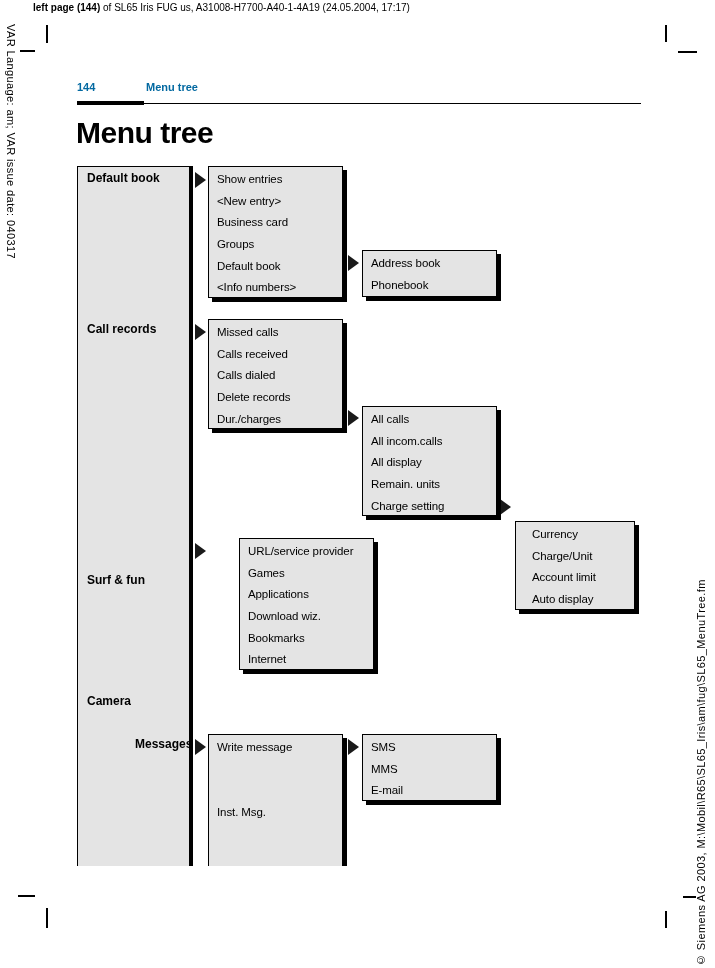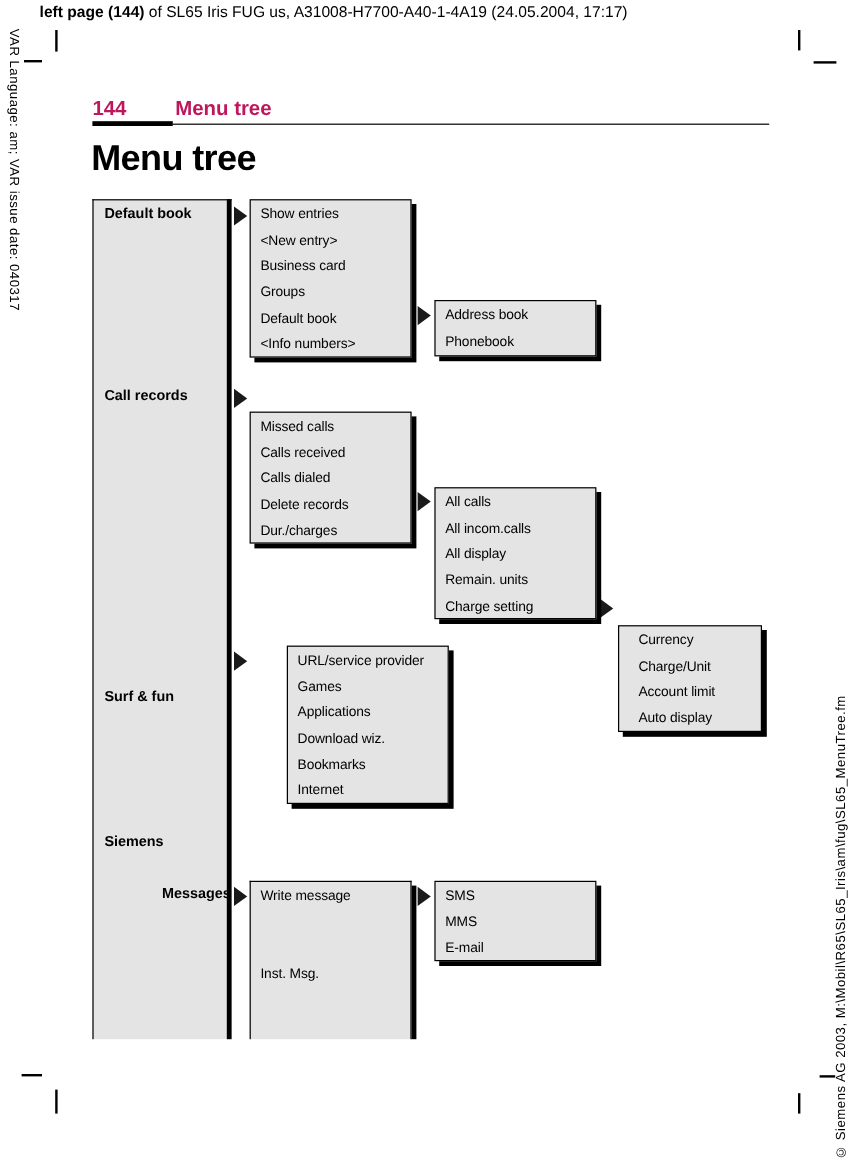--- a/index.html
+++ b/index.html
@@ -7,35 +7,35 @@
     --line-color:#000000;
     --text-color:#111111;
   }
   *{margin:0;padding:0;box-sizing:border-box;}
   html,body{background:#ffffff;}
   .page{
     position:relative;width:715px;height:968px;background:#ffffff;overflow:hidden;
     font-family:"Liberation Sans",sans-serif;color:var(--text-color);
   }
   
-  .doc-header{position:absolute;left:33px;top:2px;font-size:13px;white-space:nowrap;color:#000;}
+  .doc-header{position:absolute;left:33px;top:2px;font-size:10px;white-space:nowrap;color:#000;}
   .doc-header .b{font-weight:bold;}
   
   .crop{position:absolute;background:#000;}
   .crop.v{width:1.5px;}
   .crop.h{height:1.5px;}
   
   .side-note{
     position:absolute;font-size:11px;color:#000;letter-spacing:.4px;white-space:nowrap;
     writing-mode:vertical-rl;
   }
   .side-note.left{left:5px;top:24px;}
   .side-note.right{left:695px;top:504px;height:462px;transform:rotate(180deg);}
   
-  .running-header{position:absolute;left:77px;top:81px;font-size:17px;font-weight:bold;color:#be185d;}
+  .running-header{position:absolute;left:77px;top:81px;font-size:11px;font-weight:bold;color:#0369a1;}
   .running-header .section{position:absolute;left:69px;top:0;white-space:nowrap;}
   .header-rule-thick{position:absolute;left:77px;top:101px;width:67px;height:4px;background:#000;}
   .header-rule-thin{position:absolute;left:144px;top:103px;width:497px;height:1.2px;background:#000;}
   
   .page-title{
     position:absolute;left:76px;top:116px;font-size:30px;font-weight:bold;
     letter-spacing:-.5px;color:#000;white-space:nowrap;
   }
   
   .root-col{
@@ -63,21 +63,21 @@
   }
   .item.gap3{margin-top:43.4px;}
   .arrow{
     position:absolute;width:0;height:0;
     border-top:8px solid transparent;border-bottom:8px solid transparent;
     border-left:11px solid #1a1a1a;
   }
   
   #box-default-book  {left:208px;top:166px;width:135px;height:132px;}
   #box-address-book  {left:362px;top:250px;width:135px;height:47px;}
-  #box-call-records  {left:208px;top:319px;width:135px;height:110px;margin-top:24px;}
+  #box-call-records  {left:208px;top:319px;width:135px;height:110px;}
   #box-charges       {left:362px;top:406px;width:135px;height:110px;}
   #box-charge-setting{left:515px;top:521px;width:120px;height:89px;padding-left:16px;}
   #box-surf-fun      {left:208px;top:538px;width:135px;height:132px;margin-left:31px;}
   #box-messages      {left:208px;top:734px;width:135px;height:132px;}
   #box-write-message {left:362px;top:734px;width:135px;height:67px;}
 </style>
 </head>
 <body>
 
 <div class="page">
@@ -106,21 +106,21 @@
   <div class="header-rule-thin"></div>
 
   <h1 class="page-title">Menu tree</h1>
 
   <div>
 
     <div class="root-col">
       <div class="root-label" style="top:4px;">Default book</div>
       <div class="root-label" style="top:155px;">Call records</div>
       <div class="root-label" style="top:374px;margin-top:32px;">Surf &amp; fun</div>
-      <div class="root-label" style="top:527px;">Siemens</div>
+      <div class="root-label" style="top:527px;">Camera</div>
       <div class="root-label" style="top:570px;padding-left:48px;">Messages</div>
     </div>
 
     <div class="arrow" style="left:195px;top:172px;"></div>
     <div class="arrow" style="left:348px;top:255px;"></div>
     <div class="arrow" style="left:195px;top:324px;"></div>
     <div class="arrow" style="left:348px;top:410px;"></div>
     <div class="arrow" style="left:500px;top:499px;"></div>
     <div class="arrow" style="left:195px;top:543px;"></div>
     <div class="arrow" style="left:195px;top:739px;"></div>

